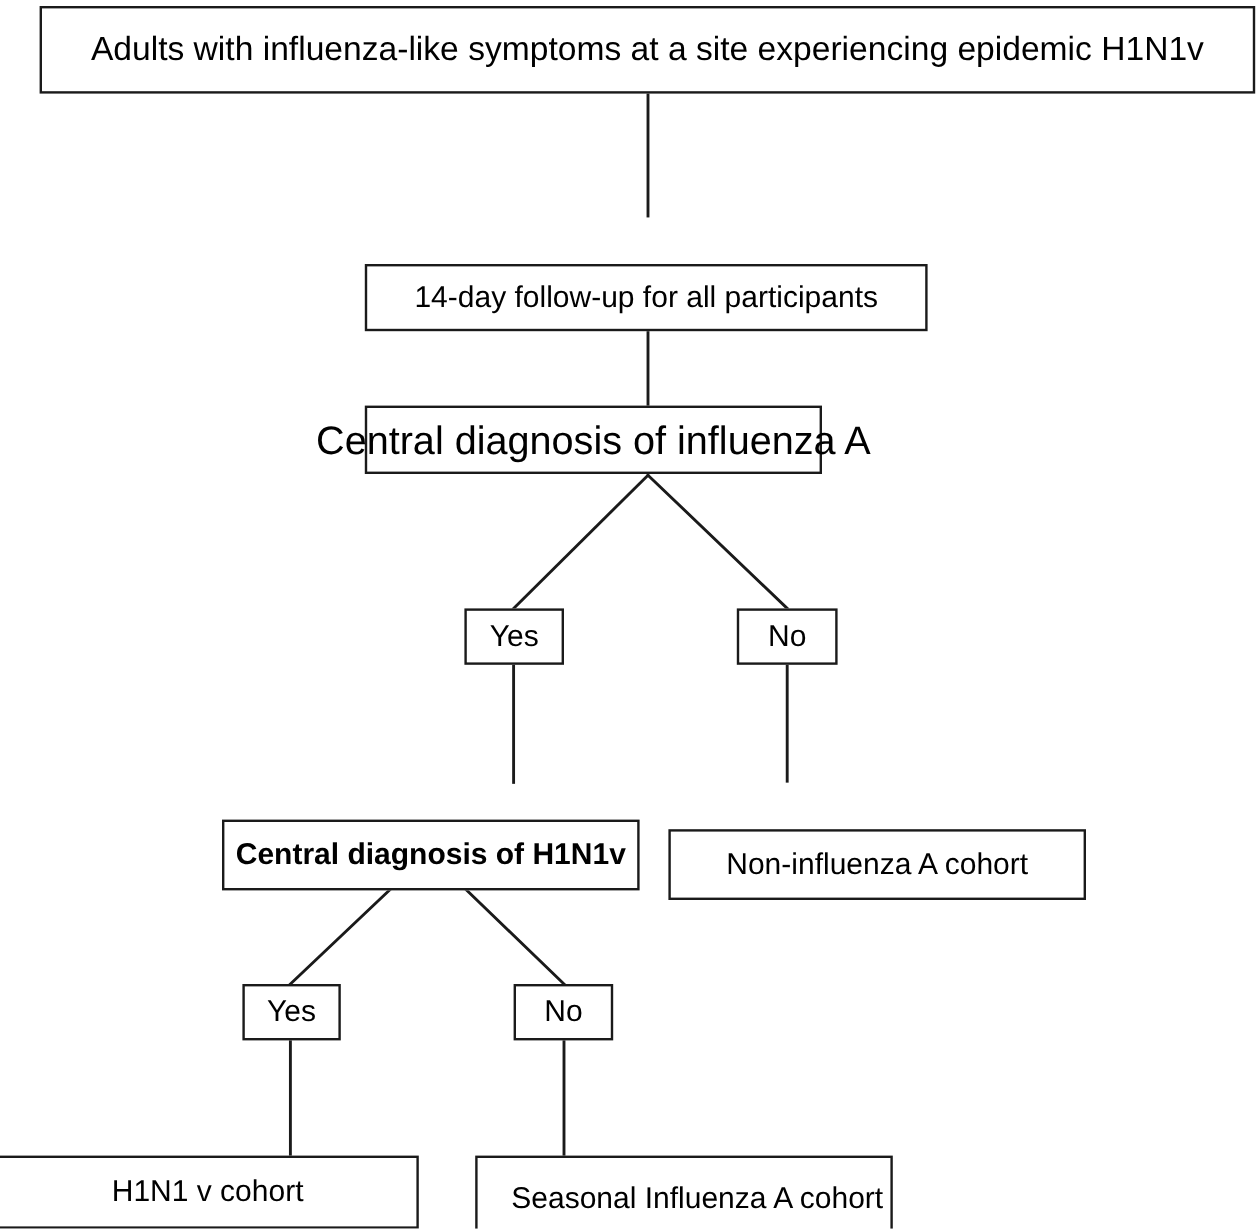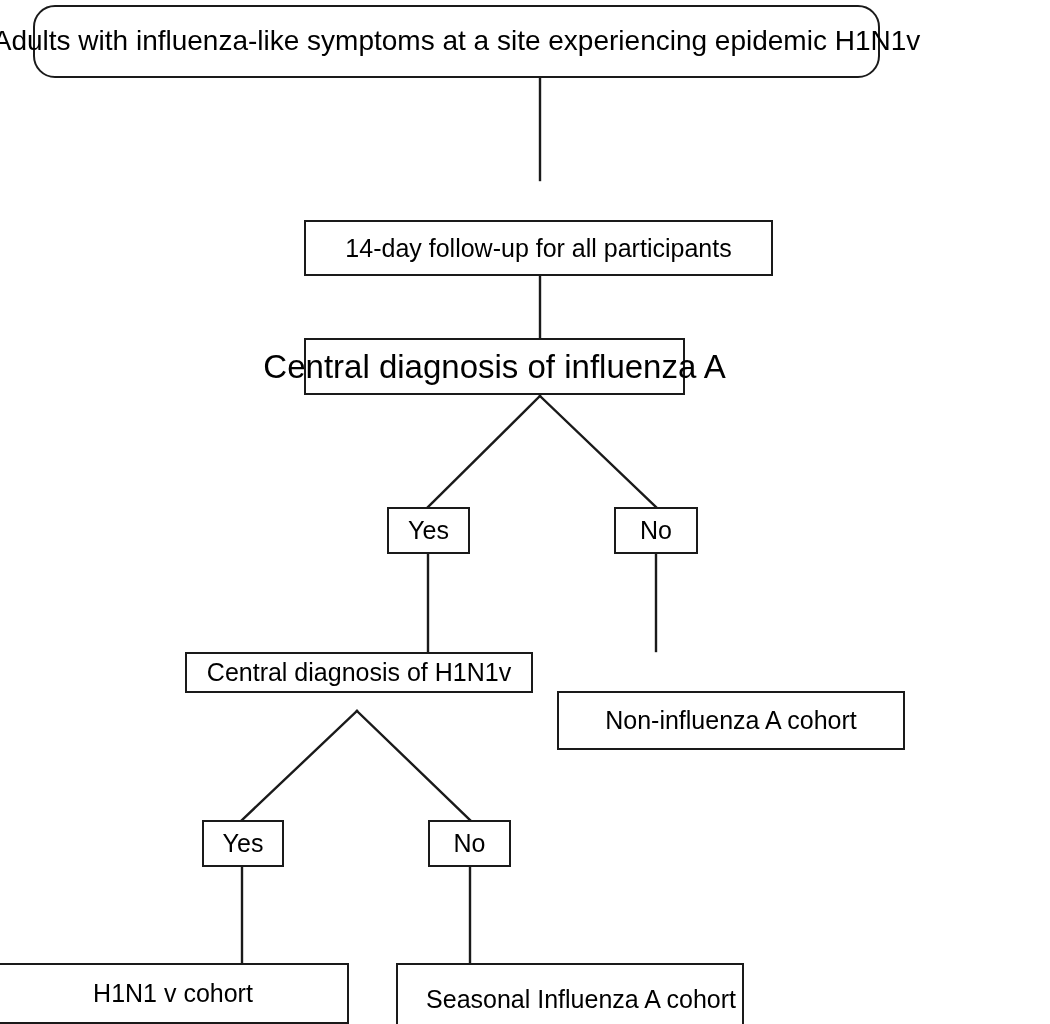--- a/index.html
+++ b/index.html
@@ -36,26 +36,26 @@
     text-align: center;
     color: #000000;
     line-height: 1.15;
     white-space: nowrap;
   }
   .node-label {
     display: block;
     padding: 0 6px;
   }
   
-  .n-root      { left: 33px;  top: 5px;   width: 847px; height: 73px;  font-size: 28px; border-radius: 22px; }
+  .n-root      { left: 33px;  top: 5px;   width: 1013px; height: 73px;  font-size: 28px; }
   .n-followup  { left: 304px; top: 180px; width: 469px;  height: 56px;  font-size: 25px; margin-top: 40px; }
   .n-diag-a    { left: 304px; top: 338px; width: 381px;  height: 57px;  font-size: 33px; }
   .n-yes-1     { left: 387px; top: 507px; width: 83px;   height: 47px;  font-size: 25px; }
   .n-no-1      { left: 614px; top: 507px; width: 84px;   height: 47px;  font-size: 25px; }
-  .n-diag-h    { left: 185px; top: 652px; width: 348px;  height: 41px;  font-size: 25px; }
+  .n-diag-h    { left: 185px; top: 683px; width: 348px;  height: 59px;  font-size: 25px; font-weight: bold; }
   .n-noninf    { left: 557px; top: 651px; width: 348px;  height: 59px;  font-size: 25px; margin-top: 40px; }
   .n-yes-2     { left: 202px; top: 820px; width: 82px;   height: 47px;  font-size: 25px; }
   .n-no-2      { left: 428px; top: 820px; width: 83px;   height: 47px;  font-size: 25px; }
   .n-h1n1      { left: -3px;  top: 963px; width: 352px;  height: 61px;  font-size: 25px; }
   .n-seasonal  { left: 396px; top: 963px; width: 348px;  height: 73px;  font-size: 25px; justify-content: flex-end; }
 </style>
 </head>
 <body>
 
 <div id="flowchart-root">

